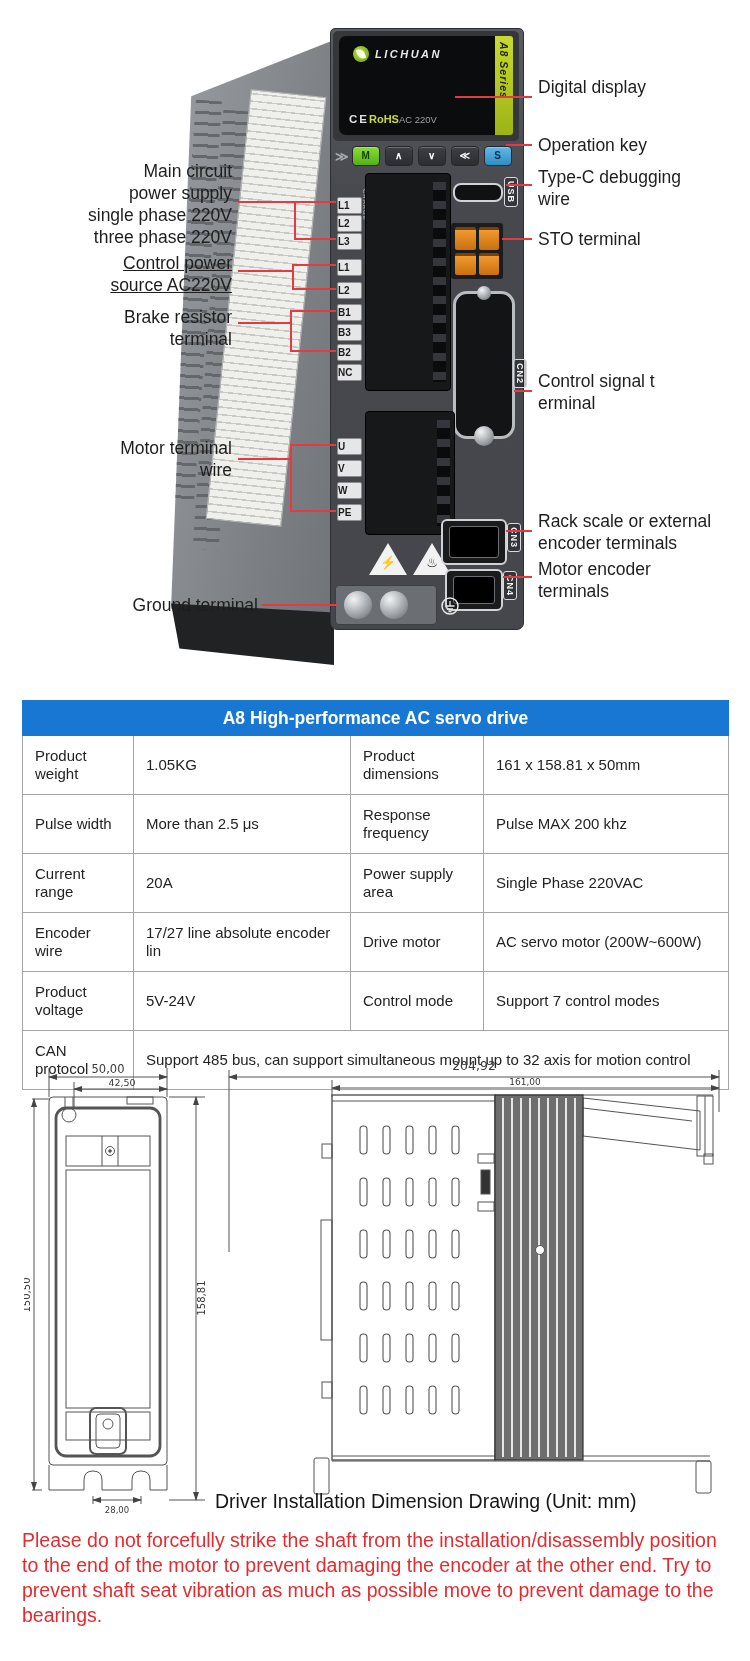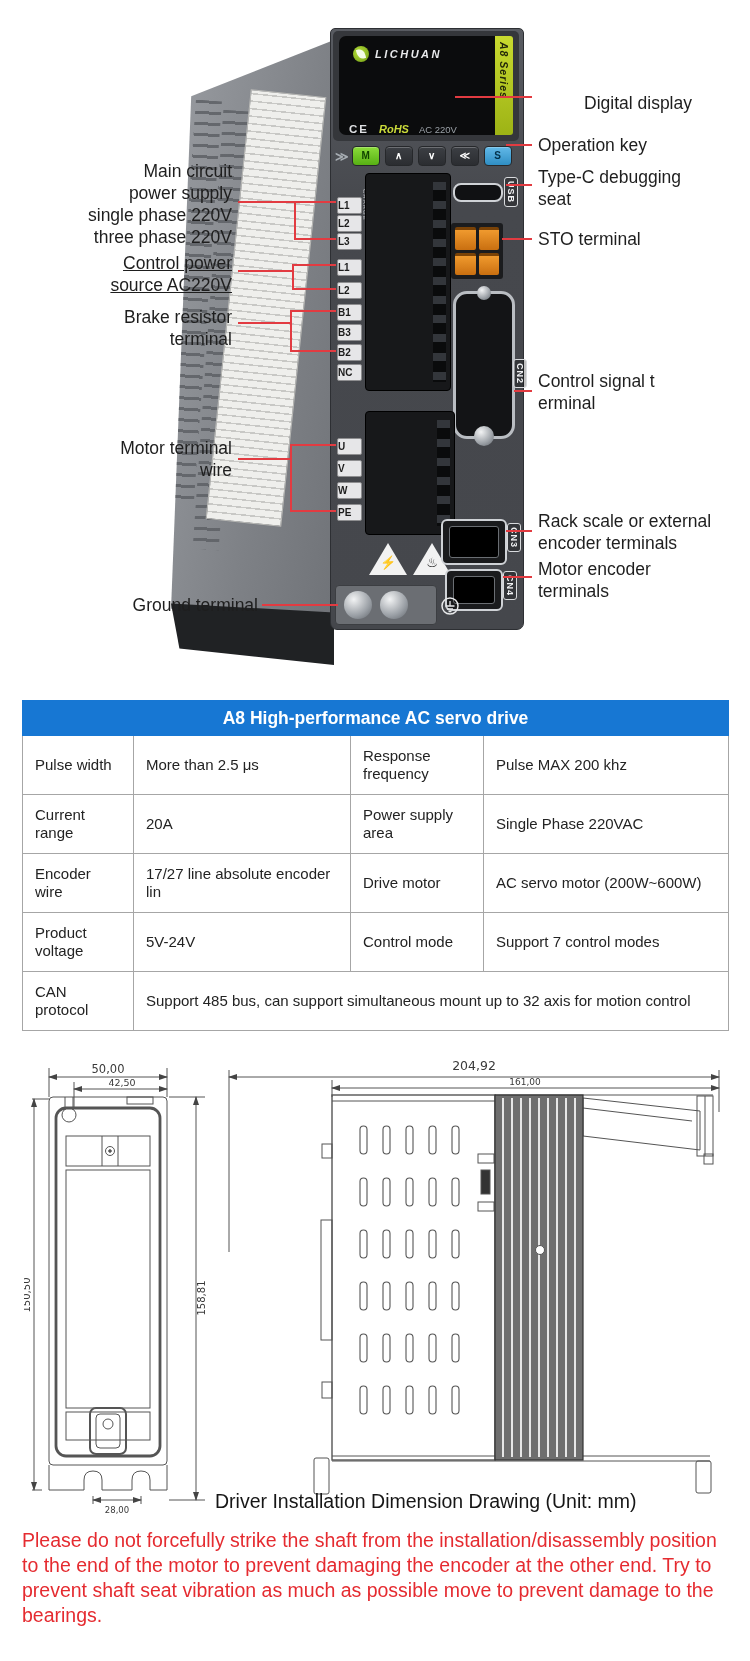--- a/index.html
+++ b/index.html
@@ -33,23 +33,23 @@
   .badge{position:absolute;right:0;top:0;width:18px;height:99px;border-radius:0 3px 3px 0;
     background:linear-gradient(#c9da2f,#9db315);}
   .badge span{position:absolute;left:3px;top:6px;writing-mode:vertical-rl;
     font-size:10.5px;font-weight:bold;font-style:italic;color:#23270a;letter-spacing:1px;}
   .logo-leaf{position:absolute;left:14px;top:10px;width:16px;height:16px;border-radius:50%;
     background:radial-gradient(circle at 40% 40%,#b8e23c,#6f9a12);}
   .logo-leaf i{position:absolute;left:4px;top:3px;width:8px;height:10px;background:#f4fbe6;
     border-radius:0 70% 0 70%;transform:rotate(-15deg);}
   .brand{position:absolute;left:36px;top:12px;color:#e9eaec;font-size:11px;font-weight:bold;
     letter-spacing:2.5px;font-style:italic;}
-  .cert-row{position:absolute;left:10px;bottom:0;width:160px;display:flex;gap:10px;align-items:baseline;}
+  .cert-row{position:absolute;left:10px;bottom:10px;width:160px;display:flex;gap:0;align-items:baseline;}
   .ce{color:#dfe1e4;font-size:11.5px;font-weight:bold;letter-spacing:2px;}
-  .rohs{color:#cbdb3a;font-size:11px;font-weight:bold;font-style:italic;margin-top:36px;}
+  .rohs{color:#cbdb3a;font-size:11px;font-weight:bold;margin-top:36px;}
   .ac{color:#9aa0a6;font-size:9.5px;}
   .btn-row{position:absolute;left:4px;top:116px;width:184px;height:22px;display:flex;gap:5px;align-items:center;}
   .pglyph{color:#a7adb3;font-size:13px;font-weight:bold;letter-spacing:-2px;}
   .key{width:26px;height:18px;border-radius:4px;border:1px solid #26282b;color:#fff;
     font-size:10px;font-weight:bold;text-align:center;line-height:18px;
     background:linear-gradient(#3c3f44,#2b2d31);box-shadow:inset 0 1px 0 rgba(255,255,255,.25);}
   .key.green{background:linear-gradient(#8bdc3a,#57b014);color:#114400;}
   .key.blue{background:linear-gradient(#62b9e8,#2f8ec4);color:#03314a;}
 
   .tag{position:absolute;left:6px;width:23px;height:15px;background:#e6e6e8;color:#1c1c1c;
@@ -207,24 +207,24 @@
 single phase 220V
 three phase 220V</div>
     <div class="callout l" style="left:60px;top:252px;width:172px;text-decoration:underline;">Control power
 source AC220V</div>
     <div class="callout l" style="left:88px;top:306px;width:144px;">Brake resistor
 terminal</div>
     <div class="callout l" style="left:88px;top:437px;width:144px;">Motor terminal
 wire</div>
     <div class="callout l" style="left:120px;top:594px;width:138px;">Ground terminal</div>
 
-    <div class="callout" style="left:538px;top:92px;width:200px;text-align:center;">Digital display</div>
+    <div class="callout" style="left:538px;top:76px;width:200px;">Digital display</div>
     <div class="callout" style="left:538px;top:134px;width:200px;">Operation key</div>
     <div class="callout" style="left:538px;top:166px;width:200px;">Type-C debugging
-seat</div>
+wire</div>
     <div class="callout" style="left:538px;top:228px;width:200px;">STO terminal</div>
     <div class="callout" style="left:538px;top:370px;width:200px;">Control signal t
 erminal</div>
     <div class="callout" style="left:538px;top:510px;width:210px;">Rack scale or external
 encoder terminals</div>
     <div class="callout" style="left:538px;top:558px;width:200px;">Motor encoder
 terminals</div>
 
     <div class="cline" style="left:238px;top:201px;width:58px;height:2px;"></div>
     <div class="cline" style="left:294px;top:201px;width:2px;height:39px;"></div>
@@ -261,20 +261,26 @@
     <colgroup>
         <col style="width:111px">
         <col style="width:217px">
         <col style="width:133px">
         <col style="width:245px">
       </colgroup>
     <tbody>
         <tr>
           <td class="hdr" colspan="4">A8 High-performance AC servo drive</td>
         </tr>
+    <tr>
+      <td>Product weight</td>
+      <td>1.05KG</td>
+      <td>Product dimensions</td>
+      <td>161 x 158.81 x 50mm</td>
+    </tr>
     <tr>
       <td>Pulse width</td>
       <td>More than 2.5 μs</td>
       <td>Response frequency</td>
       <td>Pulse MAX 200 khz</td>
     </tr>
     <tr>
       <td>Current range</td>
       <td>20A</td>
       <td>Power supply area</td>

